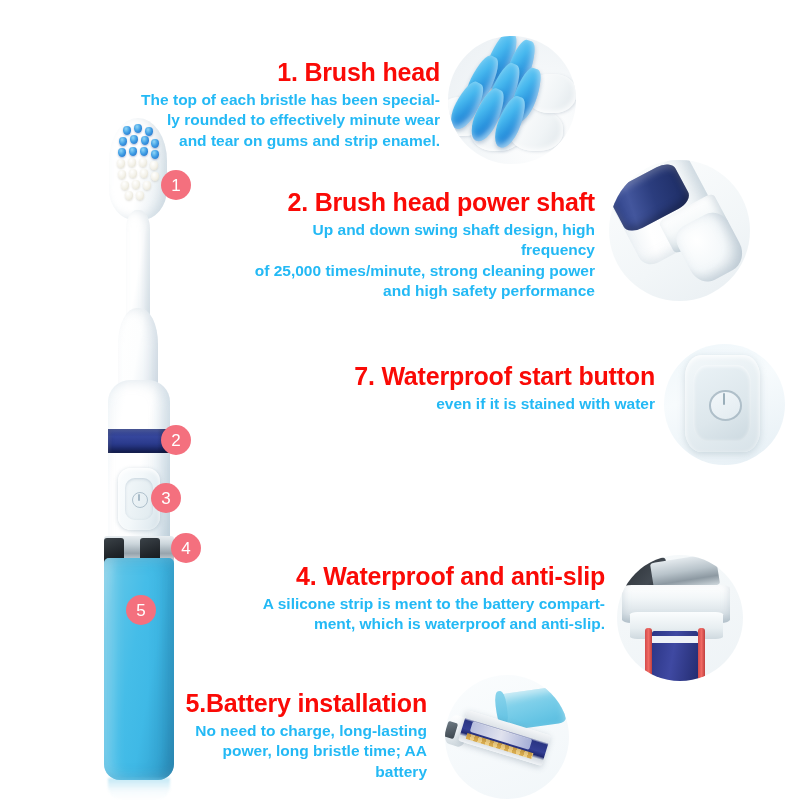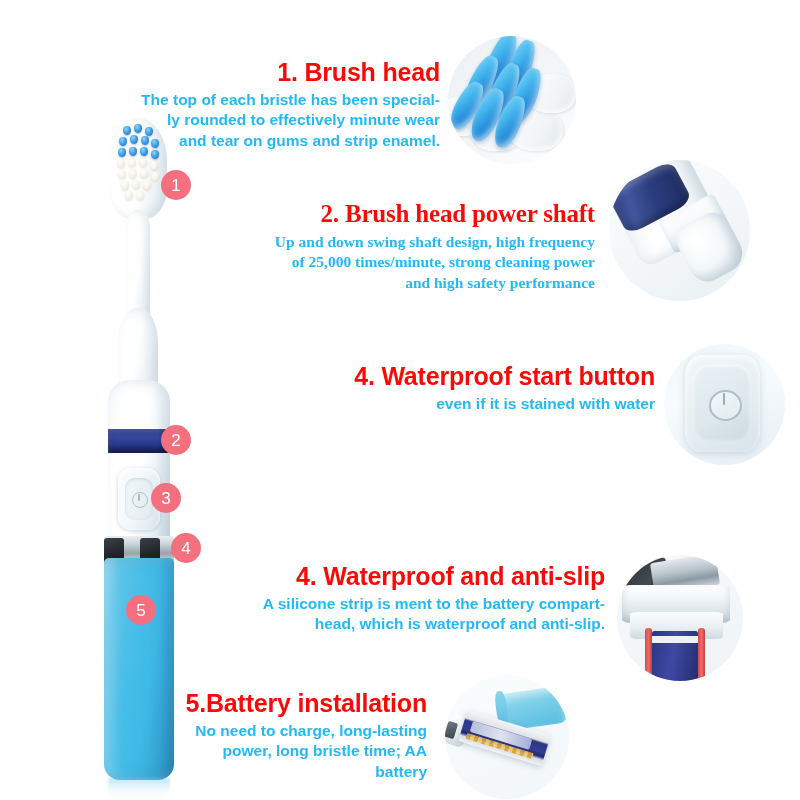--- a/index.html
+++ b/index.html
@@ -441,21 +441,21 @@
         <div class="bh-tuft" style="left:34%; top:20%; width:18%; height:46%; transform:rotate(22deg);"></div>
         <div class="bh-tuft" style="left:52%; top:24%; width:17%; height:44%; transform:rotate(20deg);"></div>
         <div class="bh-tuft" style="left:6%;  top:34%; width:17%; height:40%; transform:rotate(28deg);"></div>
         <div class="bh-tuft" style="left:22%; top:40%; width:18%; height:44%; transform:rotate(24deg);"></div>
         <div class="bh-tuft" style="left:40%; top:46%; width:17%; height:42%; transform:rotate(22deg);"></div>
       </div>
     </div>
     <div class="inset-ring"></div>
   </div>
 
-  <div class="feature" style="left:250px; top:200px; width:345px;font-family:Liberation Serif, serif;">
+  <div class="feature" style="left:250px; top:188px; width:345px;">
     <div class="feature-title">2. Brush head power shaft</div>
     <div class="feature-body">
       <div>Up and down swing shaft design, high frequency</div>
       <div>of 25,000 times/minute, strong cleaning power</div>
       <div>and high safety performance</div>
     </div>
   </div>
 
   <div class="inset" style="left:607px; top:158px; width:145px; height:145px;">
     <div class="inset-clip">
@@ -464,21 +464,21 @@
         <div class="ps-body"></div>
         <div class="ps-ring"></div>
         <div class="ps-shaft"></div>
         <div class="ps-cap"></div>
       </div>
     </div>
     <div class="inset-ring"></div>
   </div>
 
   <div class="feature" style="left:300px; top:362px; width:355px;">
-    <div class="feature-title">4. Waterproof start button</div>
+    <div class="feature-title">7. Waterproof start button</div>
     <div class="feature-body">
       <div>even if it is stained with water</div>
     </div>
   </div>
 
   <div class="inset" style="left:662px; top:342px; width:125px; height:125px;">
     <div class="inset-clip">
       <div class="inset-art">
         <div class="wb-bg"></div>
         <div class="wb-pad"></div>
@@ -487,21 +487,21 @@
         <div class="wb-bar"></div>
       </div>
     </div>
     <div class="inset-ring"></div>
   </div>
 
   <div class="feature" style="left:260px; top:562px; width:345px;">
     <div class="feature-title">4. Waterproof and anti-slip</div>
     <div class="feature-body">
       <div>A silicone strip is ment to the battery compart-</div>
-      <div>head, which is waterproof and anti-slip.</div>
+      <div>ment, which is waterproof and anti-slip.</div>
     </div>
   </div>
 
   <div class="inset" style="left:615px; top:553px; width:130px; height:130px;">
     <div class="inset-clip">
       <div class="inset-art">
         <div class="bc-bg"></div>
         <div class="bc-dark"></div>
         <div class="bc-metal"></div>
         <div class="bc-collar"></div>

